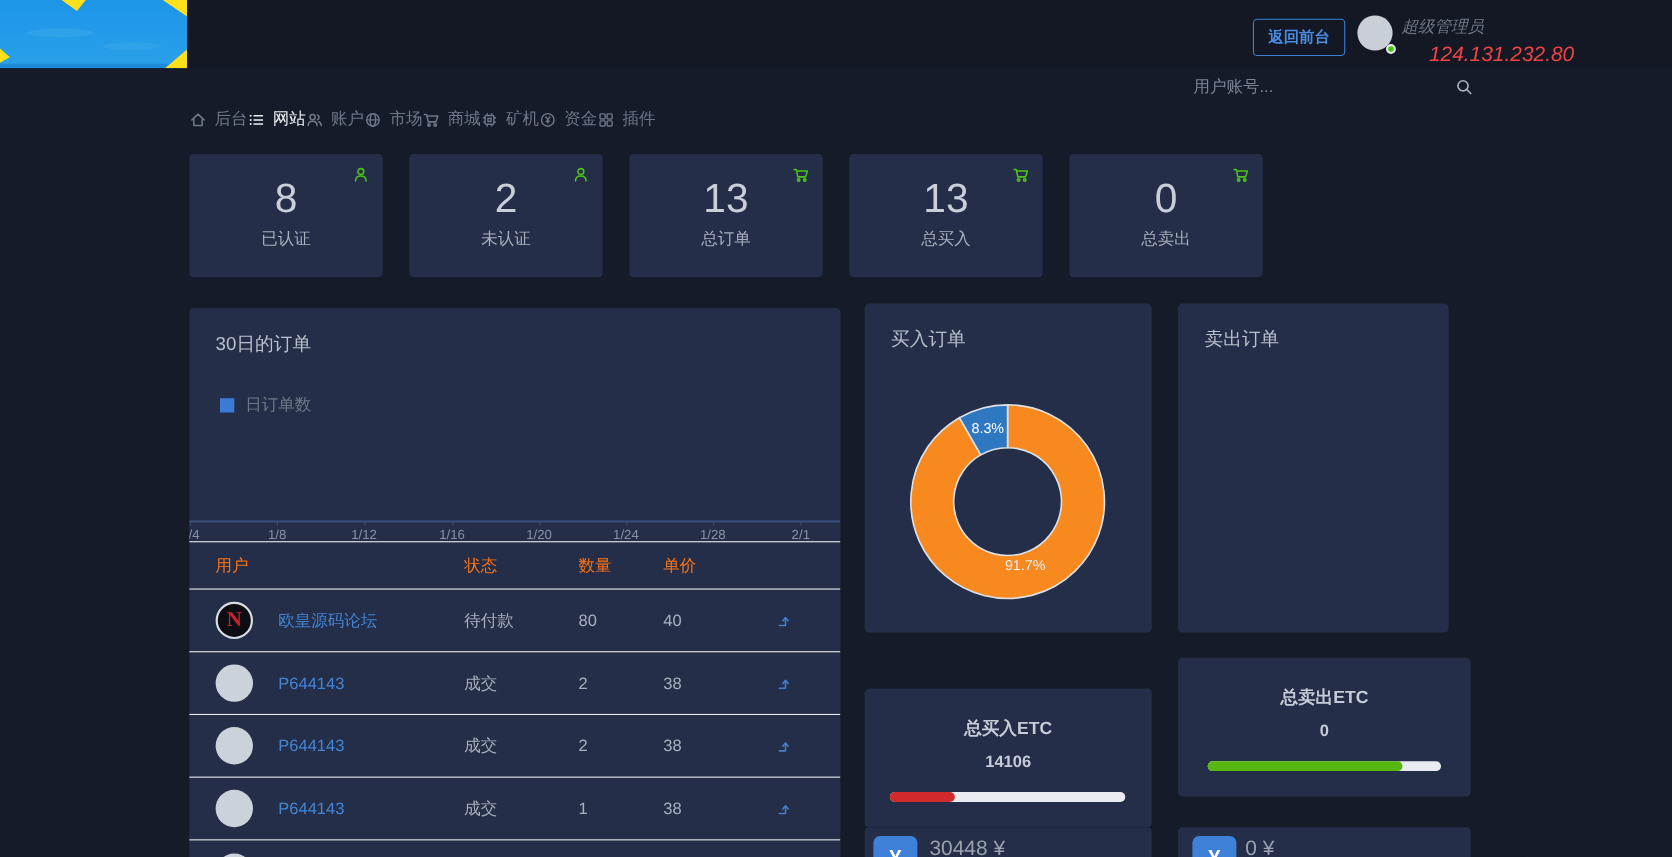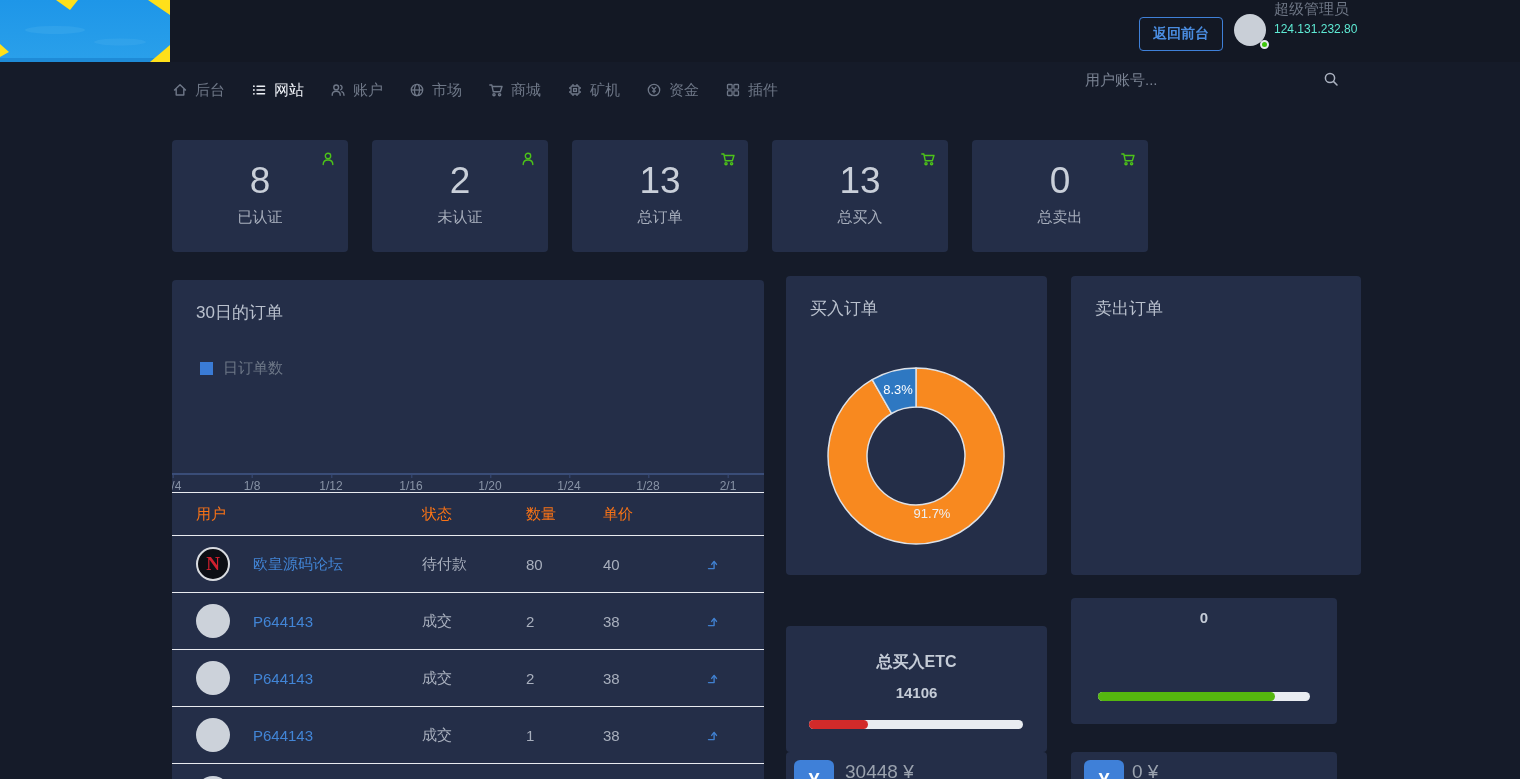--- a/index.html
+++ b/index.html
@@ -11,27 +11,27 @@
   .topbar { position:absolute; top:0; left:0; width:100%; height:62px; background:#131824; }
   .logo { position:absolute; top:0; left:0; width:170px; height:62px; display:block; }
   .back-btn { position:absolute; top:17px; left:1139px; height:26px; padding:16px 13px;
               display:flex; align-items:center; background:transparent;
               border:1px solid #3f80d8; border-radius:4px; color:#4a8ce0;
               font-size:14px; font-weight:600; font-family:inherit; cursor:pointer; }
   .avatar-wrap { position:absolute; left:1234px; top:14px; width:32px; height:32px; cursor:pointer; }
   .avatar { width:32px; height:32px; border-radius:50%; background:#c9cfd7; }
   .status-dot { position:absolute; right:-3px; bottom:-3px; width:9px; height:9px;
                 border-radius:50%; background:#3ec70b; border:2px solid #e6e9ed; }
-  .user-meta { position:absolute; left:1274px; top:0; line-height:1.25; }
+  .user-meta { position:absolute; left:1274px; top:16px; line-height:1.25;font-style:italic; }
   .user-role { font-size:15px; color:#6e7685; }
-  .user-ip   { font-size:12px; color:#5eead4; margin-top:3px; }
+  .user-ip   { font-size:19px; color:#ef4444; margin-top:3px;margin-left:25px; }
 
   
   .nav { position:absolute; top:62px; left:172px; height:56px; display:flex;
-         align-items:center; gap:26px; }
+         align-items:flex-end; }
   .nav-item { display:flex; align-items:center; gap:7px; font-size:15px;
               color:#6e7787; cursor:pointer; white-space:nowrap; }
   .nav-item.active { color:#eef1f6; }
   .ic { width:16px; height:16px; flex:none; }
   .search { position:absolute; left:1085px; top:60px; width:255px; height:28px;
             display:flex; align-items:flex-end; }
   .search input { flex:1; background:transparent; border:none; outline:none;
                   color:#c1c7d1; font-size:15px; font-family:inherit; }
   .search input::placeholder { color:#7a8393; }
   .search .ic { width:17px; height:17px; color:#aab1bf; cursor:pointer; }
@@ -67,21 +67,21 @@
   .avatar-sm { width:34px; height:34px; border-radius:50%; background:#ccd2da; flex:none; }
   .avatar-logo { background:#0c0e14; border:2px solid #d8dbe0; color:#d0202e;
                  font-family:"Liberation Serif",serif; font-weight:bold; font-size:19px;
                  display:flex; align-items:center; justify-content:center; }
   .user-link { color:#4285d6; font-size:15px; text-decoration:none; cursor:pointer; }
   .cell { font-size:15px; color:#a8afbd; }
   .arrow-btn { width:17px; height:17px; color:#4080d0; cursor:pointer; justify-self:center; }
 
   
   .panel-buy  { left:786px;  top:276px; width:261px; height:299px; }
-  .panel-sell { left:1071px; top:276px; width:290px; height:299px; }
+  .panel-sell { left:1071px; top:276px; width:246px; height:299px; }
   .donut { position:absolute; left:0; top:0; font-family:inherit; }
 
   
   .panel-buy-etc  { left:786px;  top:598px; width:261px; height:126px;margin-top:28px; }
   .panel-sell-etc { left:1071px; top:598px; width:266px; height:126px; }
   .etc-title { text-align:center; margin-top:26px; font-size:16px; font-weight:bold; color:#c5ccd7; }
   .etc-value { text-align:center; margin-top:11px; font-size:15px; font-weight:bold; color:#c5ccd7; }
   .bar-track { position:absolute; bottom:23px; height:9px; border-radius:5px; background:#e9ecf1; }
   .panel-buy-etc  .bar-track { left:23px; width:214px; }
   .panel-sell-etc .bar-track { left:27px; width:212px; }
@@ -388,20 +388,21 @@
 
   <div class="card panel-buy-etc">
     <div class="etc-title">总买入ETC</div>
     <div class="etc-value">14106</div>
     <div class="bar-track">
       <div class="bar-fill" style="width: 27.5%; background: rgb(210, 42, 42);"></div>
     </div>
   </div>
 
   <div class="card panel-sell-etc">
+    <div class="etc-title">总卖出ETC</div>
     <div class="etc-value">0</div>
     <div class="bar-track">
       <div class="bar-fill" style="width: 83.5%; background: rgb(85, 183, 15);"></div>
     </div>
   </div>
 
   <div class="card panel-buy-total">
     <div class="yen-sq">¥</div>
     <div class="total-text"><span>30448</span>&nbsp;<span>¥</span></div>
   </div>

